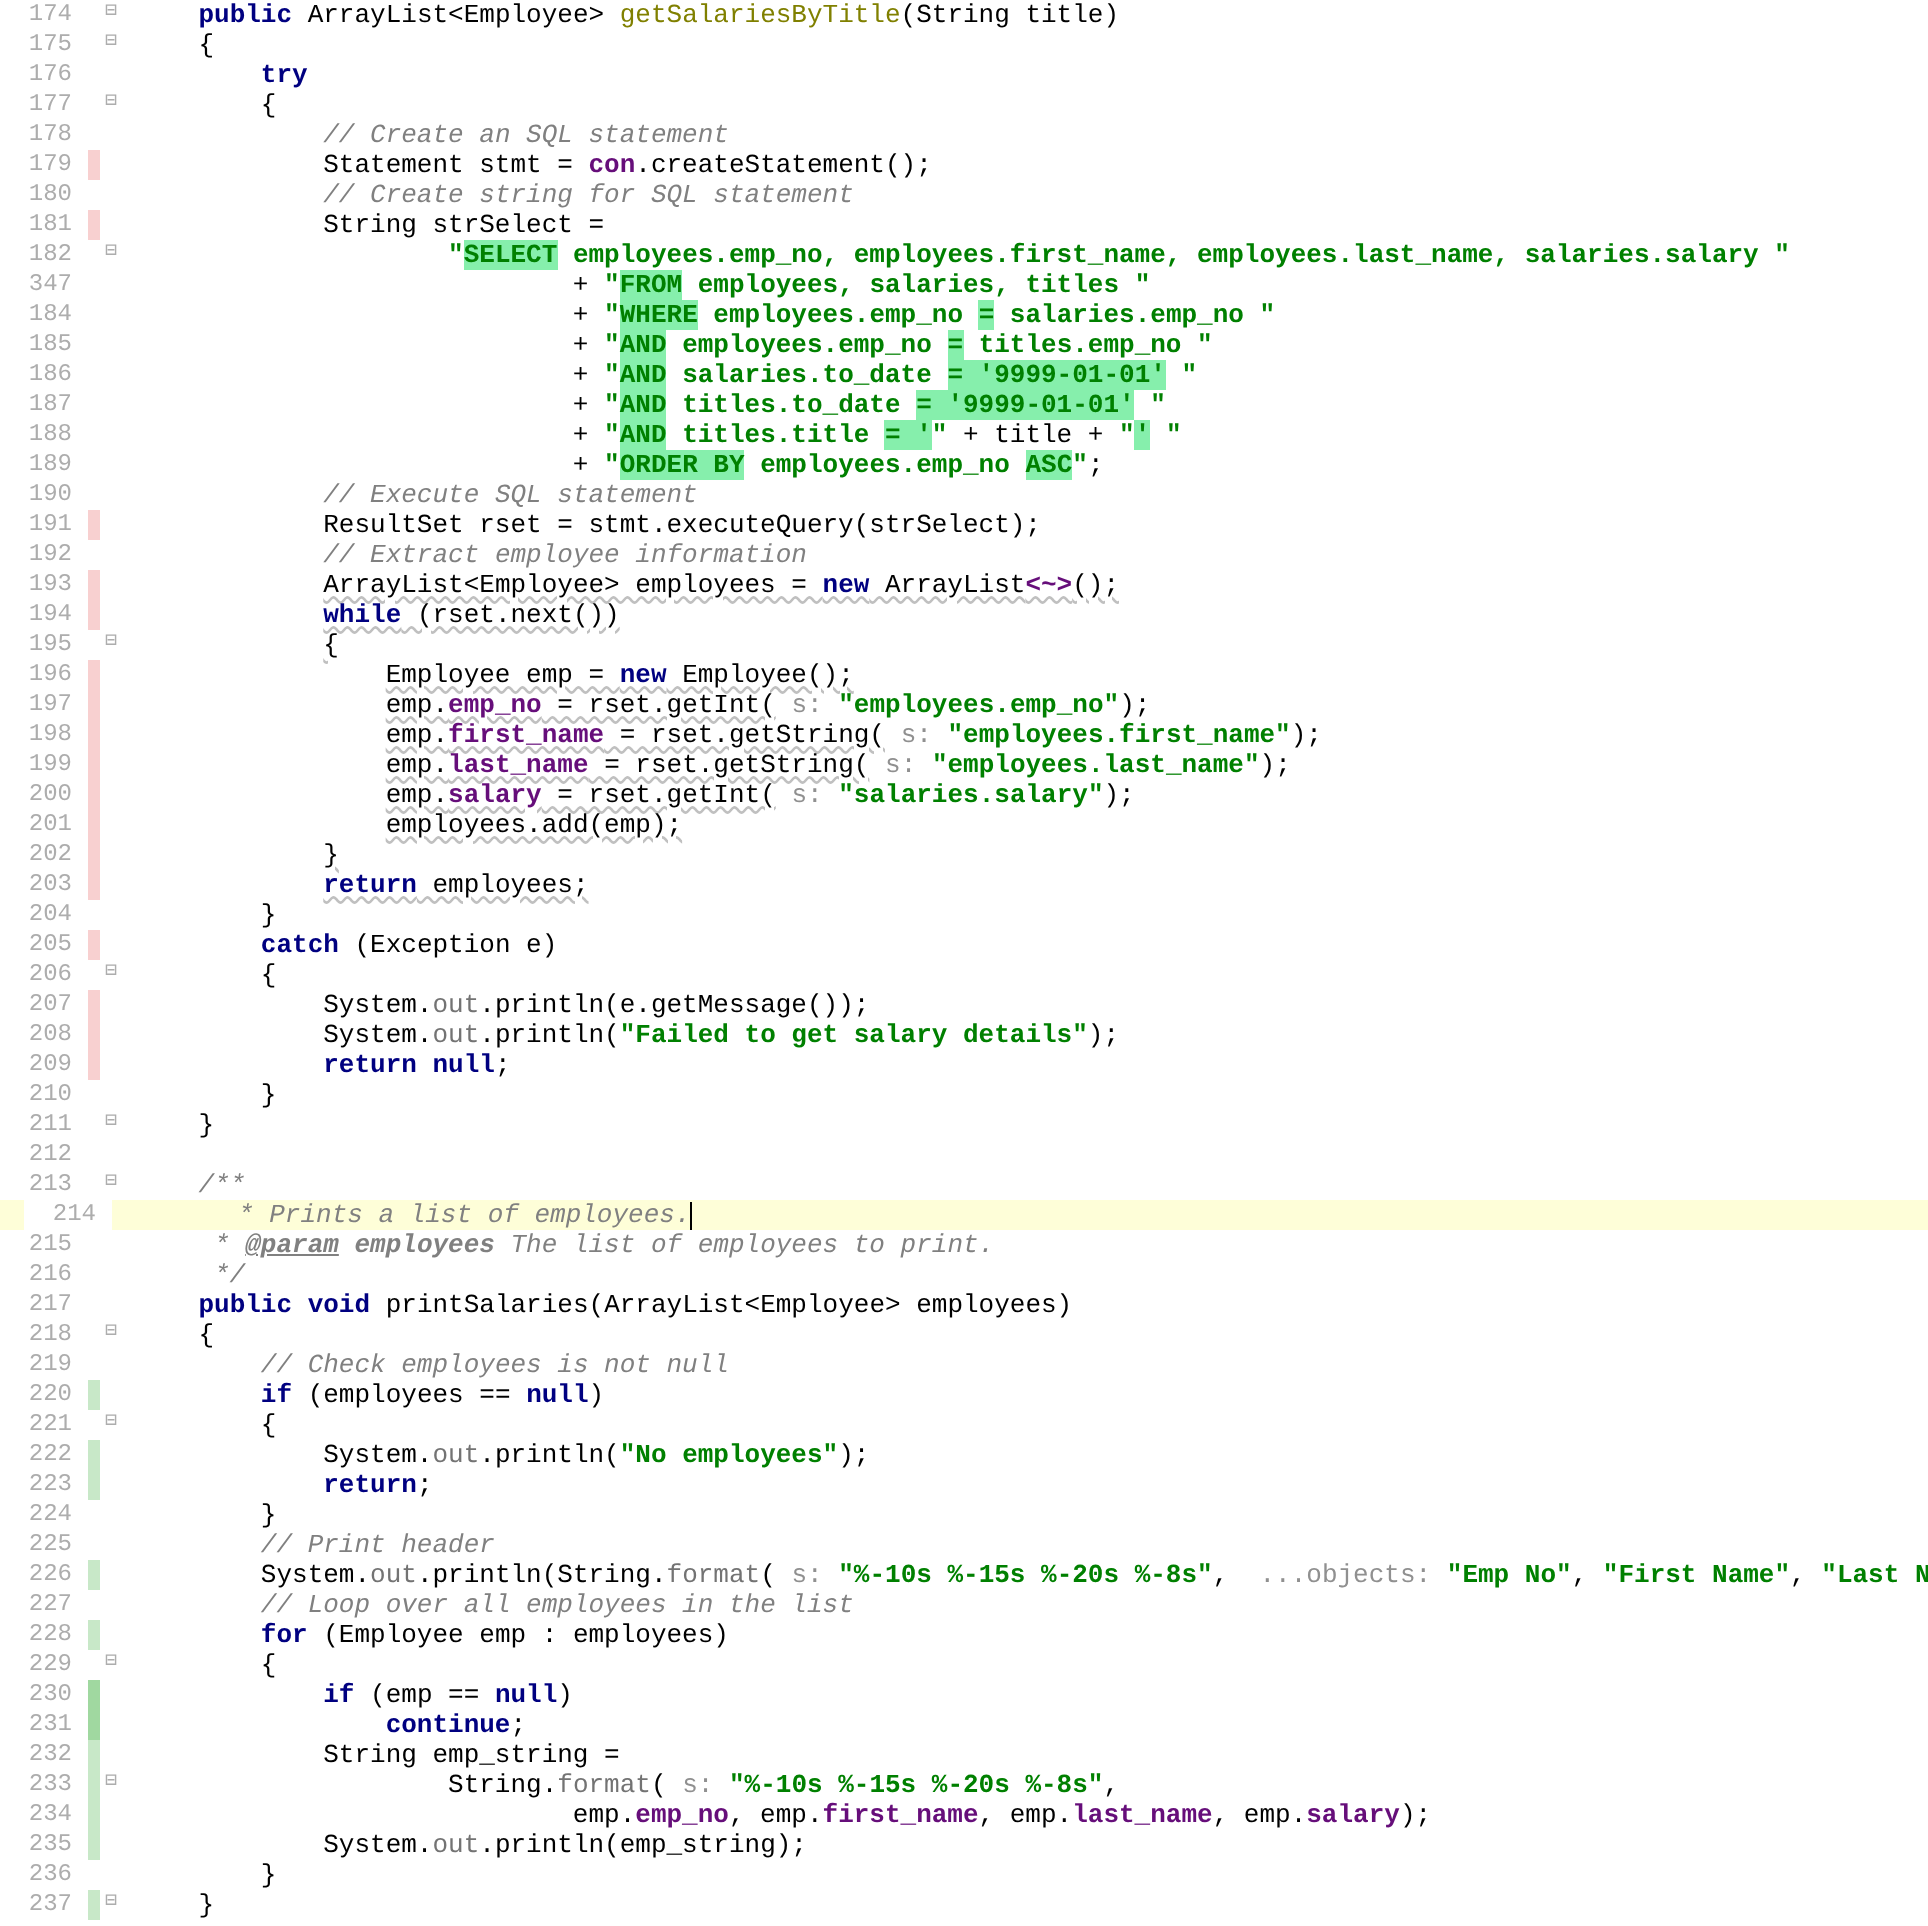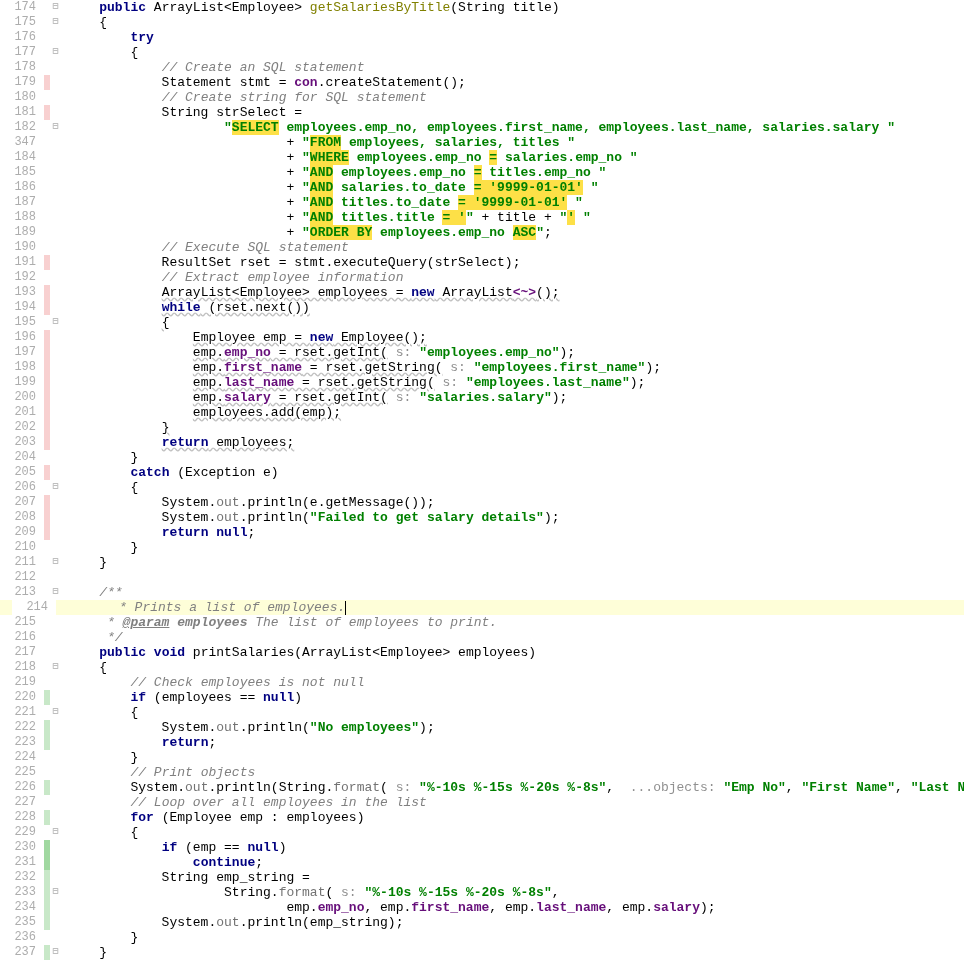--- a/index.html
+++ b/index.html
@@ -50,21 +50,21 @@
     text-align: center;
     line-height: 11px;
   }
   .code {
     flex: 1;
     padding-left: 4px;
     white-space: pre;
   }
   .kw { color: #000080; font-weight: bold; }
   .str { color: #008000; font-weight: bold; }
-  .strbg { background: #fde047; }
+  .strbg { background: #86efac; }
   .cmt { color: #808080; font-style: italic; }
   .doctag { color: #808080; font-weight: bold; text-decoration: underline; }
   .docparam { color: #808080; font-style: italic; font-weight: bold; }
   .field { color: #660e7a; font-weight: bold; }
   .static { color: #737373; }
   .methoddef { color: #808000; }
   .hint { color: #909090; font-style: normal; }
   .purple { color: #660e7a; font-weight: bold; }
   .caret-line { background: #fefed8; padding-left: 12px; }
   .caret {
@@ -407,21 +407,21 @@
     <div class="line">
       <div class="line-num">224</div>
       <div class="change-bar "></div>
       <div class="gutter2"></div>
       <div class="code">        }</div>
     </div>
     <div class="line">
       <div class="line-num">225</div>
       <div class="change-bar "></div>
       <div class="gutter2"></div>
-      <div class="code">        <span class="cmt">// Print objects</span></div>
+      <div class="code">        <span class="cmt">// Print header</span></div>
     </div>
     <div class="line">
       <div class="line-num">226</div>
       <div class="change-bar green"></div>
       <div class="gutter2"></div>
       <div class="code">        System.<span class="static">out</span>.println(String.<span class="static">format</span>( <span class="hint">s:</span> <span class="str">"%-10s %-15s %-20s %-8s"</span>,  <span class="hint">...objects:</span> <span class="str">"Emp No"</span>, <span class="str">"First Name"</span>, <span class="str">"Last Name"</span>, ));</div>
     </div>
     <div class="line">
       <div class="line-num">227</div>
       <div class="change-bar "></div>

